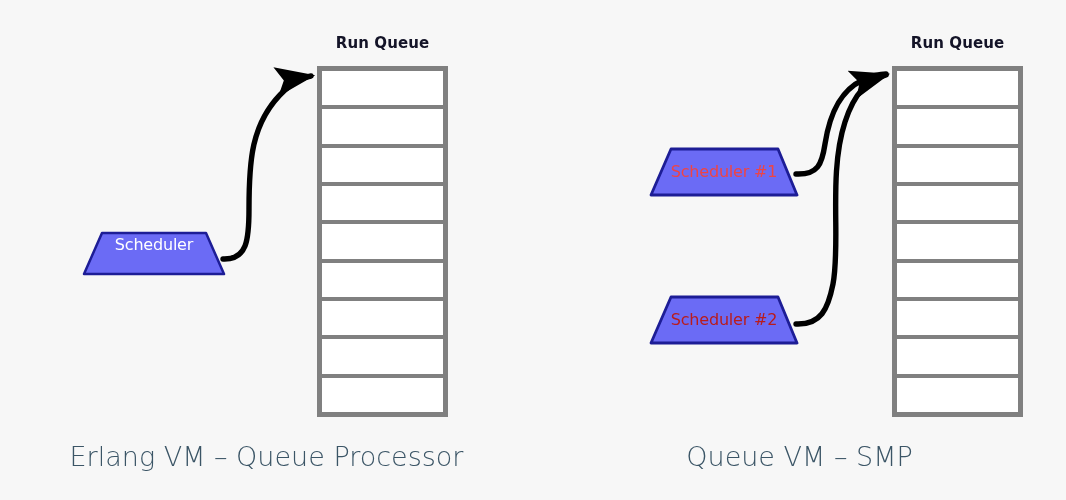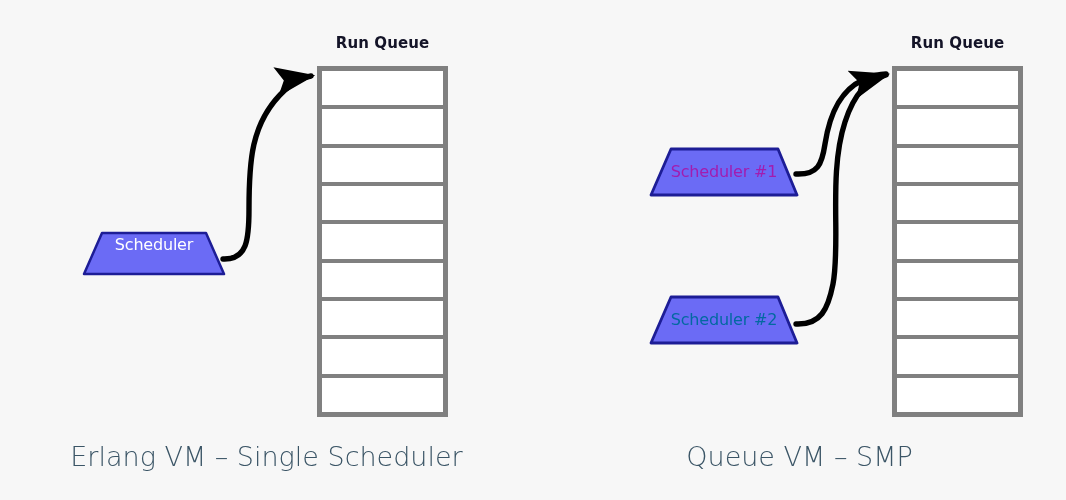--- a/index.html
+++ b/index.html
@@ -124,21 +124,21 @@
 
     <svg class="arrows" viewBox="0 0 533 500">
       <defs>
         <marker id="ah-l" markerWidth="9" markerHeight="9" refX="6.6" refY="3.1" orient="auto" markerUnits="strokeWidth">
           <path d="M0,0.35 L7.4,3.1 L0,5.85 L1.5,3.1 Z" fill="#000000"></path>
         </marker>
       </defs>
       <path d="M 223,255 C 247,256 249,236 249,205 C 249,160 250,118 285,86 C 296,76 305,73 311,72" fill="none" stroke="#000000" stroke-width="5.4" stroke-linecap="round" marker-end="url(#ah-l)"></path>
     </svg>
 
-    <div class="caption" style="left: 0px; top: 437px; color: rgb(59, 85, 102);">Erlang VM – Single Scheduler</div>
+    <div class="caption" style="left: 0px; top: 437px; color: rgb(59, 85, 102);">Erlang VM – Queue Processor</div>
   </div>
 
   <div class="panel" id="panel-right">
 
     <div class="queue-title" style="left: 359px; top: 30px; width: 131px; color: rgb(20, 20, 40);">Run Queue</div>
 
     <div class="run-queue" id="queue-right" style="left: 359px; top: 62px; width: 131px; height: 351px; background: rgb(128, 128, 128); border-color: rgb(128, 128, 128);">
     <div class="queue-cell" style="background: rgb(255, 255, 255);"></div>
         <div class="queue-cell" style="background: rgb(255, 255, 255);"></div>
         <div class="queue-cell" style="background: rgb(255, 255, 255);"></div>
@@ -147,28 +147,28 @@
         <div class="queue-cell" style="background: rgb(255, 255, 255);"></div>
         <div class="queue-cell" style="background: rgb(255, 255, 255);"></div>
         <div class="queue-cell" style="background: rgb(255, 255, 255);"></div>
         <div class="queue-cell" style="background: rgb(255, 255, 255);"></div>
       </div>
 
     <div class="sched" style="left:117px; top:144px; width:148px; height:48px;">
       <svg width="148" height="48" viewBox="0 0 148 48">
         <polygon points="21,1 128,1 147,47 1,47" fill="#6b6bf5" stroke="#1d1d96" stroke-width="2.8" stroke-linejoin="round"></polygon>
       </svg>
-      <span class="sched-label" style="color: #a21caf;">Scheduler #1</span>
+      <span class="sched-label" style="color: #ef4444;">Scheduler #1</span>
     </div>
 
     <div class="sched" style="left:117px; top:292px; width:148px; height:48px;">
       <svg width="148" height="48" viewBox="0 0 148 48">
         <polygon points="21,1 128,1 147,47 1,47" fill="#6b6bf5" stroke="#1d1d96" stroke-width="2.8" stroke-linejoin="round"></polygon>
       </svg>
-      <span class="sched-label" style="color: #0369a1;">Scheduler #2</span>
+      <span class="sched-label" style="color: #b91c1c;">Scheduler #2</span>
     </div>
 
     <svg class="arrows" viewBox="0 0 533 500">
       <defs>
         <marker id="ah-r" markerWidth="9" markerHeight="9" refX="6.6" refY="3.1" orient="auto" markerUnits="strokeWidth">
           <path d="M0,0.35 L7.4,3.1 L0,5.85 L1.5,3.1 Z" fill="#000000"></path>
         </marker>
       </defs>
 
       <path d="M 263,170 C 285,171 289,160 292,140 C 297,108 308,86 330,76 C 341,71 347,70 353,70" fill="none" stroke="#000000" stroke-width="5.4" stroke-linecap="round"></path>

